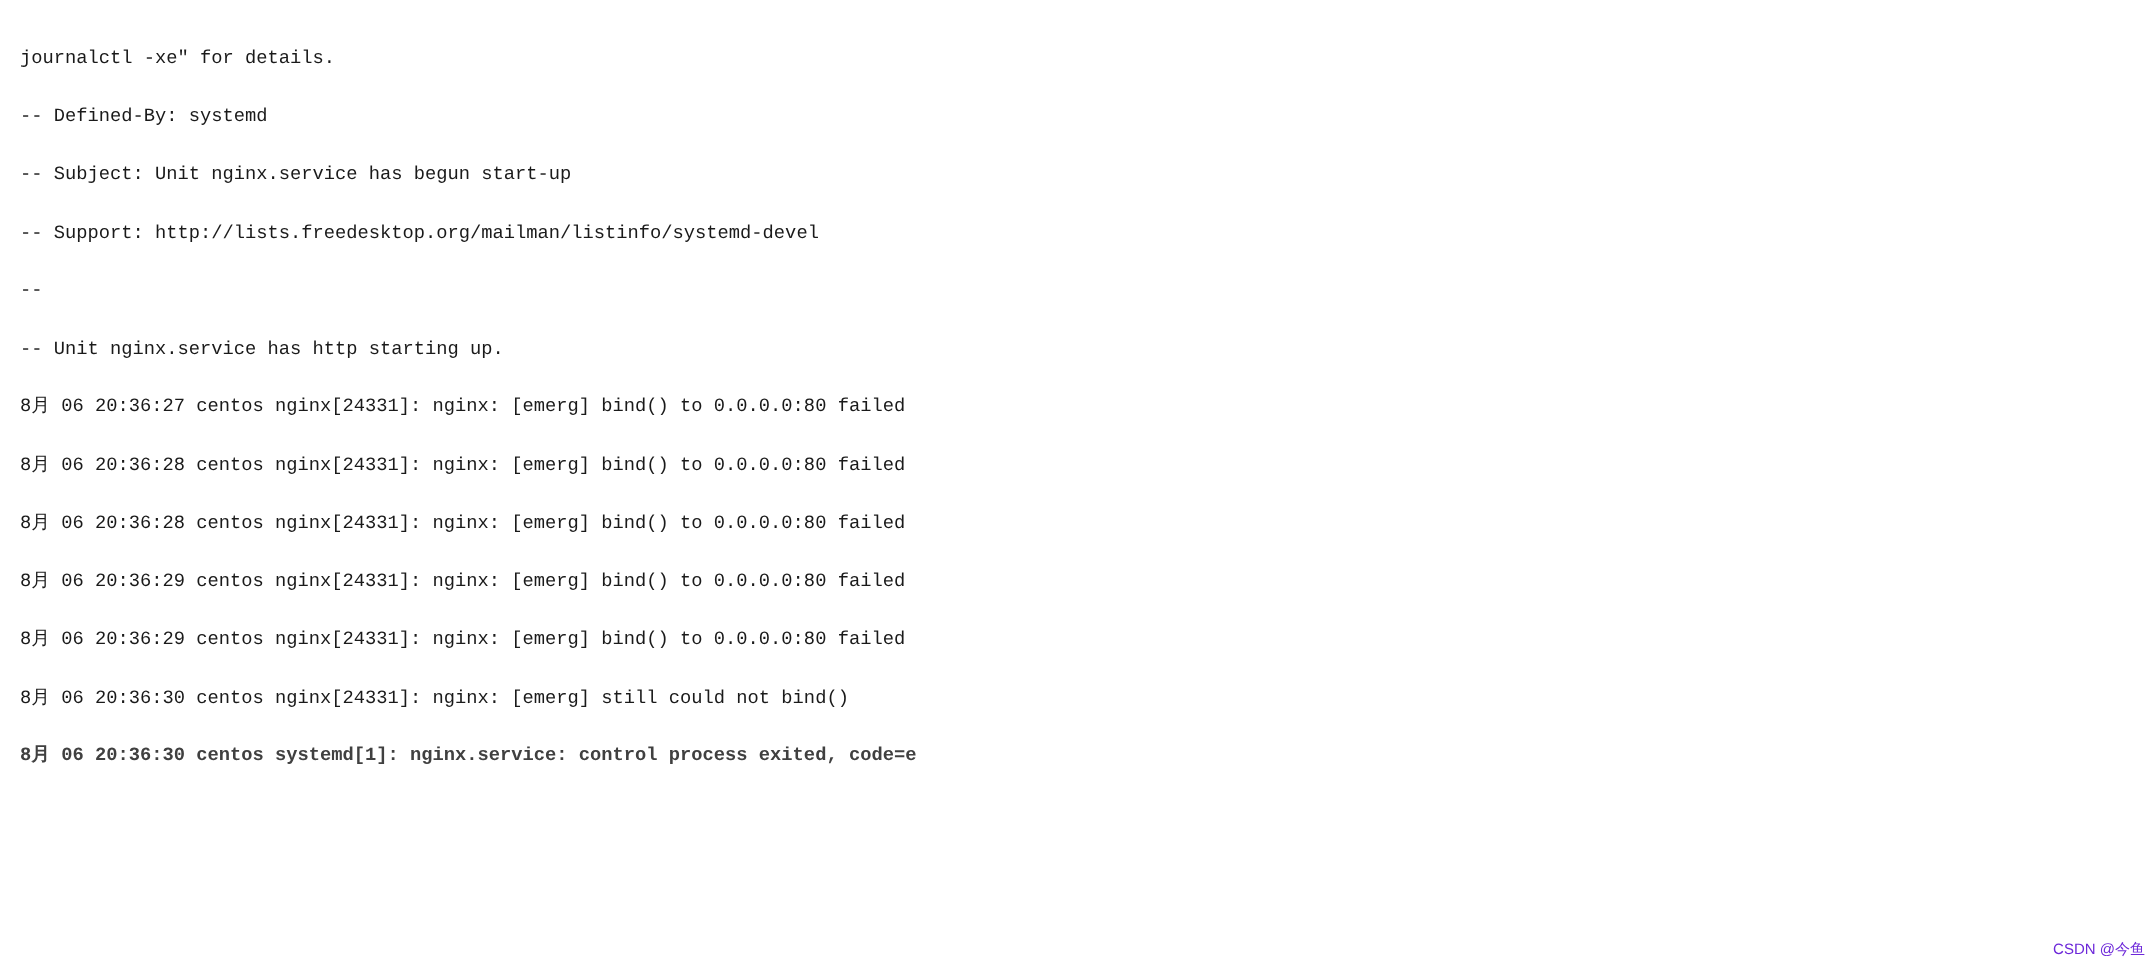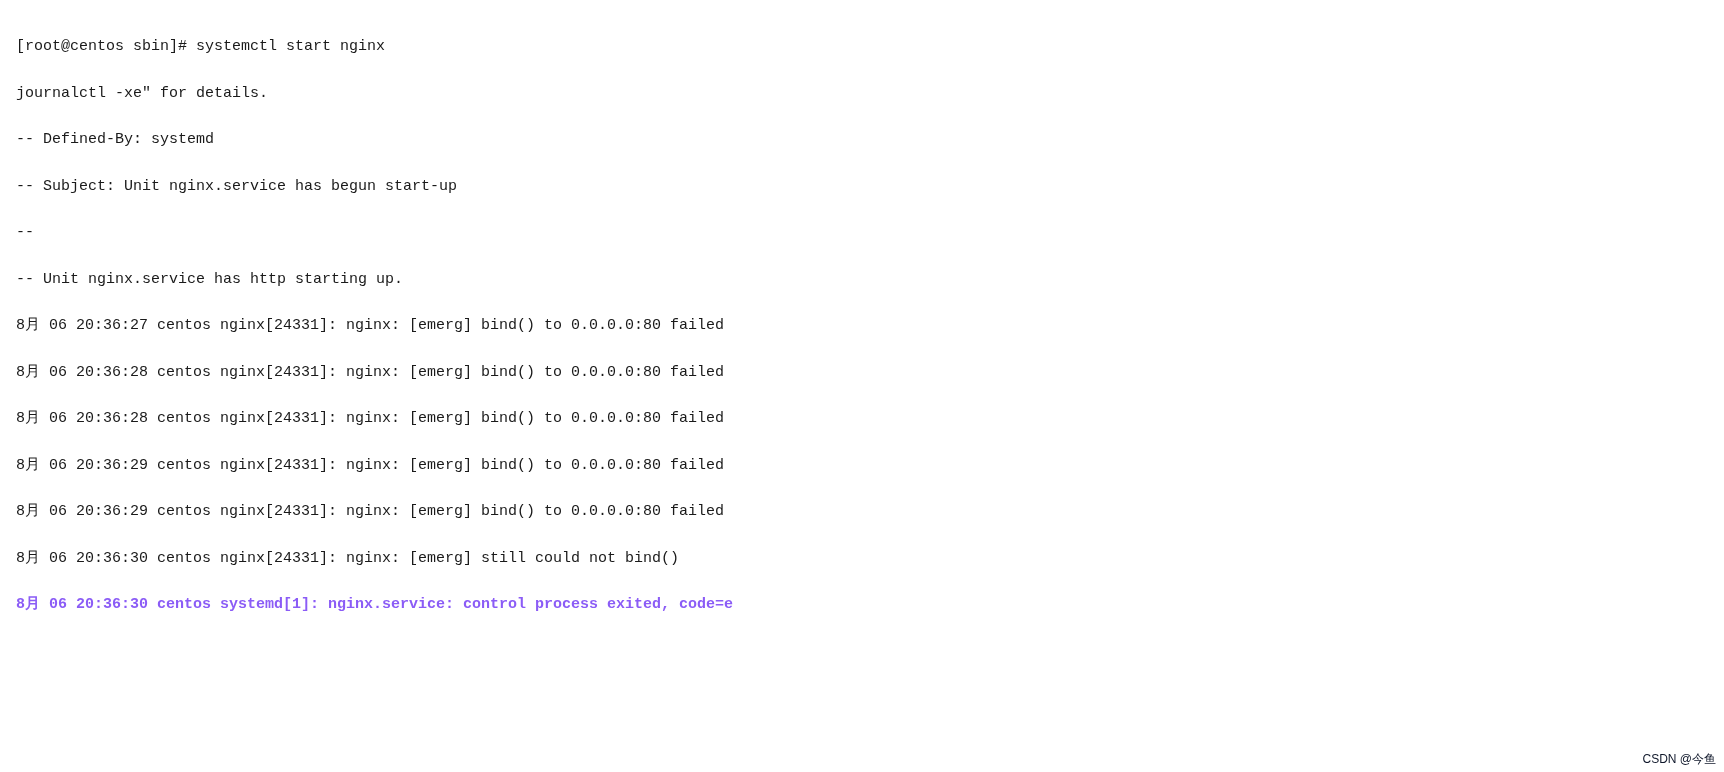--- a/index.html
+++ b/index.html
@@ -29,41 +29,41 @@
     .line {
       display: block;
       white-space: pre;
     }
 
     .normal {
       color: #1a1a1a;
     }
 
     .bold {
-      color: #8b5cf6;
+      color: #404040;
       font-weight: bold;
     }
 
     .watermark {
       position: fixed;
       bottom: 4px;
       right: 8px;
       font-size: 12px;
-      color: #0f172a;
+      color: #6d28d9;
       font-family: Arial, sans-serif;
     }
   </style>
 </head>
 <body>
 
 <div class="terminal">
-<span class="line normal">[root@centos sbin]# systemctl start nginx</span>
 <span class="line normal">journalctl -xe" for details.</span>
 <span class="line normal">-- Defined-By: systemd</span>
 <span class="line normal">-- Subject: Unit nginx.service has begun start-up</span>
+<span class="line normal">-- Support: http://lists.freedesktop.org/mailman/listinfo/systemd-devel</span>
 <span class="line normal">--</span>
 <span class="line normal">-- Unit nginx.service has http starting up.</span>
 <span class="line normal">8月 06 20:36:27 centos nginx[24331]: nginx: [emerg] bind() to 0.0.0.0:80 failed</span>
 <span class="line normal">8月 06 20:36:28 centos nginx[24331]: nginx: [emerg] bind() to 0.0.0.0:80 failed</span>
 <span class="line normal">8月 06 20:36:28 centos nginx[24331]: nginx: [emerg] bind() to 0.0.0.0:80 failed</span>
 <span class="line normal">8月 06 20:36:29 centos nginx[24331]: nginx: [emerg] bind() to 0.0.0.0:80 failed</span>
 <span class="line normal">8月 06 20:36:29 centos nginx[24331]: nginx: [emerg] bind() to 0.0.0.0:80 failed</span>
 <span class="line normal">8月 06 20:36:30 centos nginx[24331]: nginx: [emerg] still could not bind()</span>
 <span class="line bold">8月 06 20:36:30 centos systemd[1]: nginx.service: control process exited, code=e</span>
 

